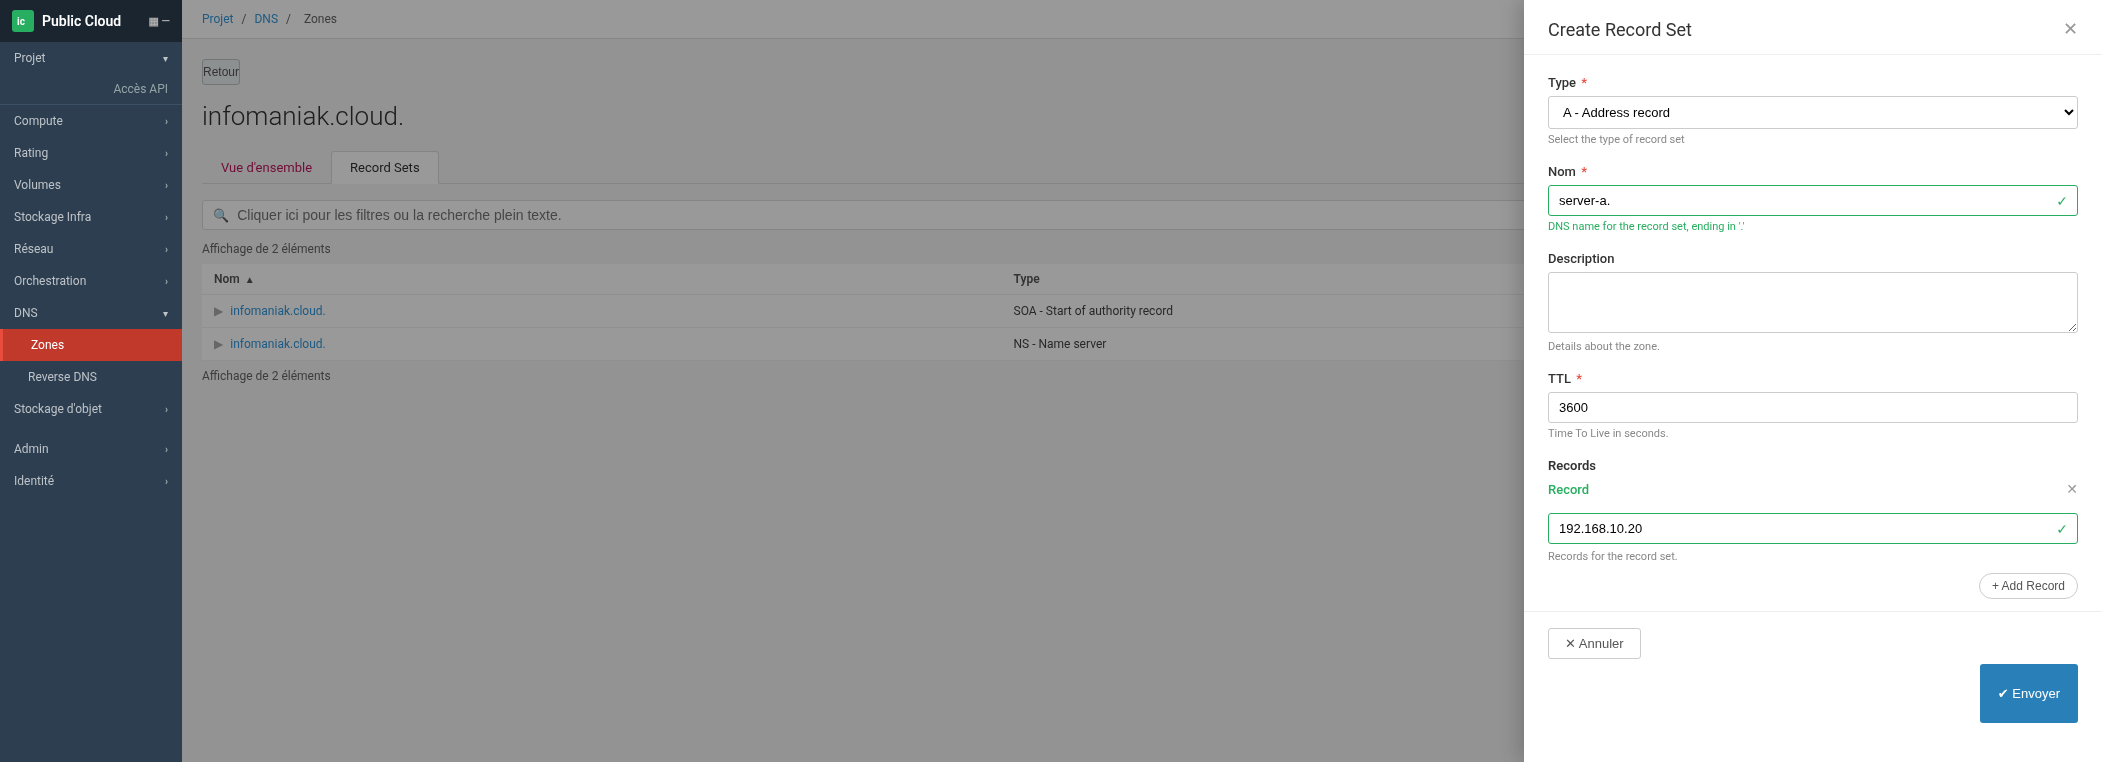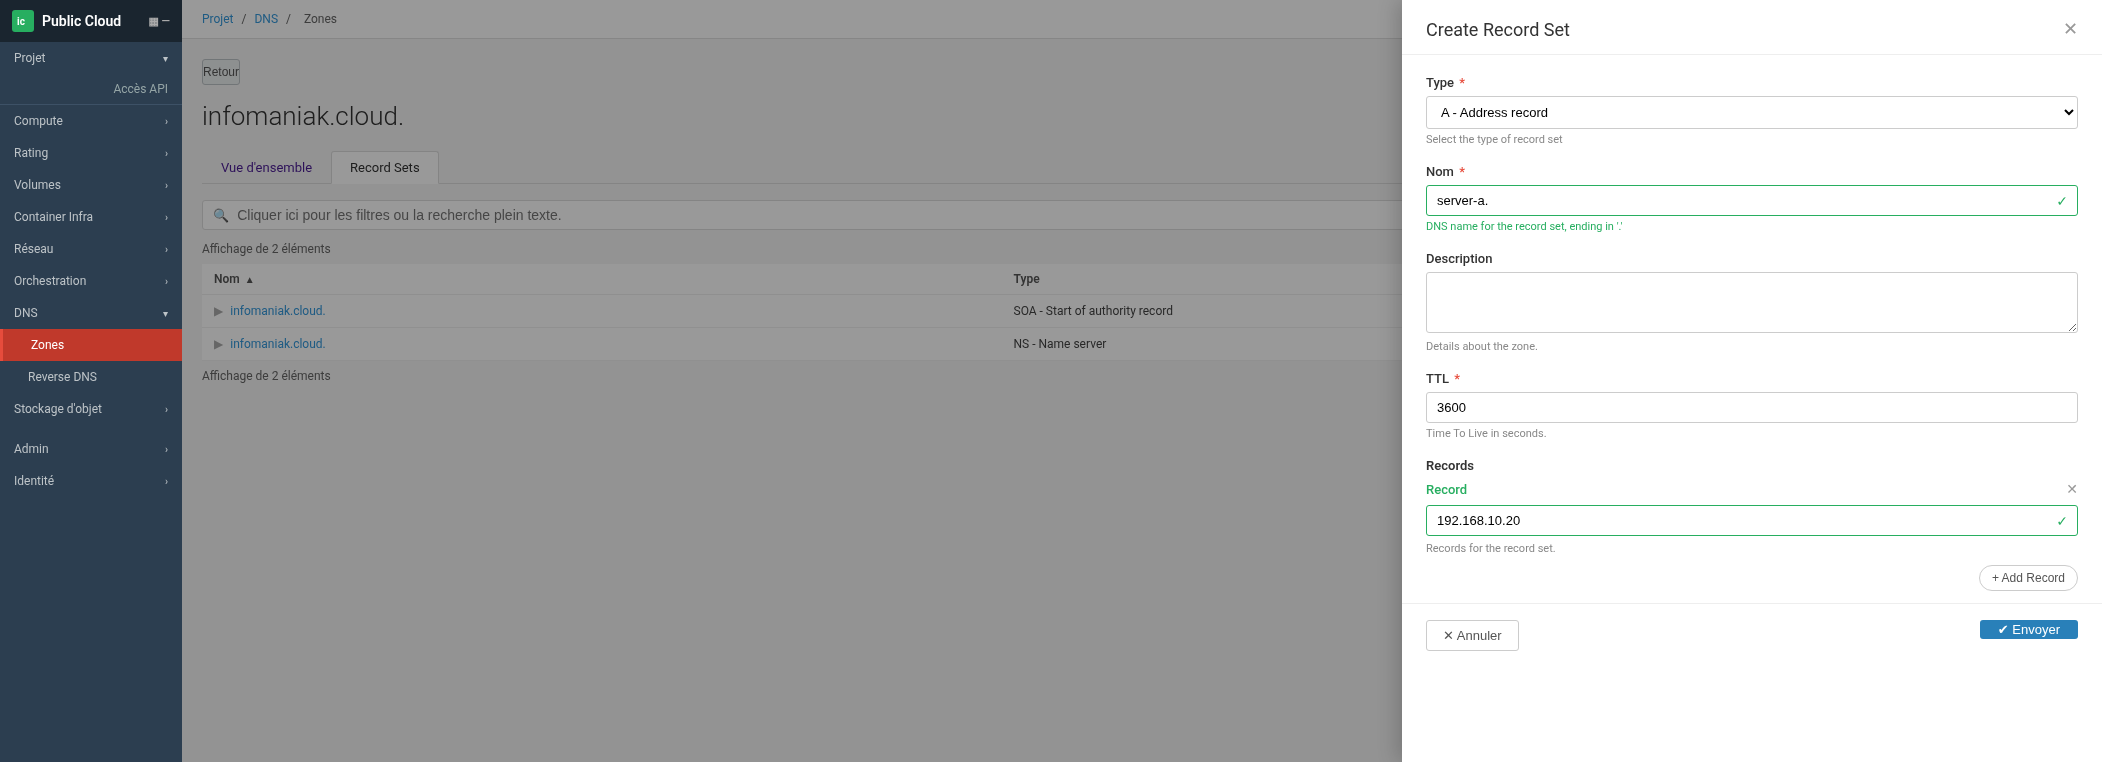--- a/index.html
+++ b/index.html
@@ -18,60 +18,60 @@
 
     
     .main { flex: 1; display: flex; flex-direction: column; overflow: hidden; position: relative; }
     .breadcrumb { padding: 12px 20px; background: white; border-bottom: 1px solid #e0e0e0; font-size: 12px; color: #666; }
     .breadcrumb a { color: #3498db; text-decoration: none; }
     .breadcrumb span { margin: 0 5px; }
     .content { padding: 20px; flex: 1; overflow-y: auto; }
     .back-btn { background: #ecf0f1; border: 1px solid #bdc3c7; padding: 5px 0; border-radius: 3px; cursor: pointer; font-size: 12px; color: #555; margin-bottom: 16px; display: inline-block; }
     .page-title { font-size: 26px; font-weight: 300; color: #333; margin-bottom: 20px; }
     .tabs { display: flex; border-bottom: 1px solid #ddd; margin-bottom: 16px; }
-    .tab { padding: 8px 18px; cursor: pointer; font-size: 13px; color: #4c1d95; border: 1px solid transparent; margin-bottom: -1px; }
+    .tab { padding: 8px 18px; cursor: pointer; font-size: 13px; color: #be185d; border: 1px solid transparent; margin-bottom: -1px; }
     .tab.active { background: white; border-color: #ddd #ddd white; color: #333; border-radius: 3px 3px 0 0; }
     .search-bar { display: flex; align-items: center; border: 1px solid #ddd; background: white; padding: 6px 10px; border-radius: 3px; margin-bottom: 12px; }
     .search-bar input { border: none; outline: none; font-size: 14px; color: #a16207; width: 100%; }
     .search-icon { color: #aaa; margin-right: 8px; font-size: 13px; }
     .count-label { font-size: 12px; color: #666; margin-bottom: 8px; }
     table { width: 100%; border-collapse: collapse; background: white; }
     thead tr { border-bottom: 1px solid #eee; }
     th { text-align: left; padding: 8px 12px; font-size: 12px; color: #555; font-weight: 600; }
     td { padding: 9px 12px; font-size: 12px; color: #444; border-bottom: 1px solid #f0f0f0; }
     td a { color: #3498db; text-decoration: none; }
     .expand-icon { color: #aaa; margin-right: 4px; }
     .count-label-bottom { font-size: 12px; color: #666; margin-top: 8px; }
 
     
     .overlay { position: absolute; top: 0; left: 0; right: 0; bottom: 0; background: rgba(0,0,0,0.4); z-index: 100; display: flex; align-items: flex-start; justify-content: flex-end; }
-    .modal { background: white; width: 700px; height: 100%; overflow-y: auto; position: relative; box-shadow: -4px 0 20px rgba(0,0,0,0.2); }
+    .modal { background: white; width: 578px; height: 100%; overflow-y: auto; position: relative; box-shadow: -4px 0 20px rgba(0,0,0,0.2); }
     .modal-header { padding: 18px 24px 14px; border-bottom: 1px solid #eee; display: flex; align-items: center; justify-content: space-between; }
     .modal-title { font-size: 18px; font-weight: 400; color: #333; }
     .modal-close { background: none; border: none; font-size: 18px; cursor: pointer; color: #999; }
     .modal-body { padding: 20px 24px; }
     .form-group { margin-bottom: 18px; }
     .form-label { font-size: 13px; font-weight: 500; color: #333; margin-bottom: 6px; display: block; }
     .form-label .required { color: #e74c3c; margin-left: 2px; }
     .form-control { width: 100%; padding: 7px 10px; border: 1px solid #ccc; border-radius: 3px; font-size: 13px; outline: none; }
     .form-control.has-value { border-color: #27ae60; }
     select.form-control { background: white; }
     textarea.form-control { resize: vertical; min-height: 60px; }
     .form-hint { font-size: 11px; color: #888; margin-top: 4px; }
     .form-hint.success { color: #27ae60; }
     .input-with-check { position: relative; }
     .input-check-icon { position: absolute; right: 10px; top: 50%; transform: translateY(-50%); color: #27ae60; font-size: 14px; }
     .records-section { margin-bottom: 18px; }
     .records-label { font-size: 13px; font-weight: 600; color: #333; margin-bottom: 8px; }
-    .record-row-label { font-size: 13px; font-weight: 500; color: #27ae60; margin-bottom: 8px; display: flex; align-items: center; justify-content: space-between; }
+    .record-row-label { font-size: 13px; font-weight: 500; color: #27ae60; margin-bottom: 16px; display: flex; align-items: center; justify-content: space-between; }
     .record-close { background: none; border: none; cursor: pointer; color: #999; font-size: 14px; }
     .add-record-btn { float: right; background: white; border: 1px solid #ccc; padding: 5px 12px; border-radius: 13px; cursor: pointer; font-size: 12px; color: #555; }
     .modal-footer { padding: 16px 24px; border-top: 1px solid #eee; display: flex; align-items: flex-start; justify-content: space-between; margin-top: 10px; }
     .btn-cancel { background: white; border: 1px solid #ccc; padding: 7px 16px; border-radius: 3px; cursor: pointer; font-size: 13px; color: #555; }
-    .btn-submit { background: #2980b9; border: none; padding: 2px 18px; border-radius: 3px; cursor: pointer; font-size: 13px; color: white; display: flex; align-items: center; gap: 6px; }
+    .btn-submit { background: #2980b9; border: none; padding: 22px 18px; border-radius: 3px; cursor: pointer; font-size: 13px; color: white; display: flex; align-items: center; gap: 6px; margin-top: 36px; }
     .sort-icon { font-size: 10px; margin-left: 2px; }
   </style>
 </head>
 <body>
 
 <div class="sidebar">
   <div class="sidebar-header">
     <div class="logo-icon">
       <svg width="16" height="16" viewBox="0 0 16 16">
           <rect width="16" height="16" rx="2" fill="#27ae60"></rect>
@@ -96,21 +96,21 @@
   </div>
   <div class="sidebar-item">
     <span>Rating</span>
     <span class="chevron">›</span>
   </div>
   <div class="sidebar-item">
     <span>Volumes</span>
     <span class="chevron">›</span>
   </div>
   <div class="sidebar-item">
-    <span>Container Infra</span>
+    <span>Stockage Infra</span>
     <span class="chevron">›</span>
   </div>
   <div class="sidebar-item">
     <span>Réseau</span>
     <span class="chevron">›</span>
   </div>
   <div class="sidebar-item">
     <span>Orchestration</span>
     <span class="chevron">›</span>
   </div>

